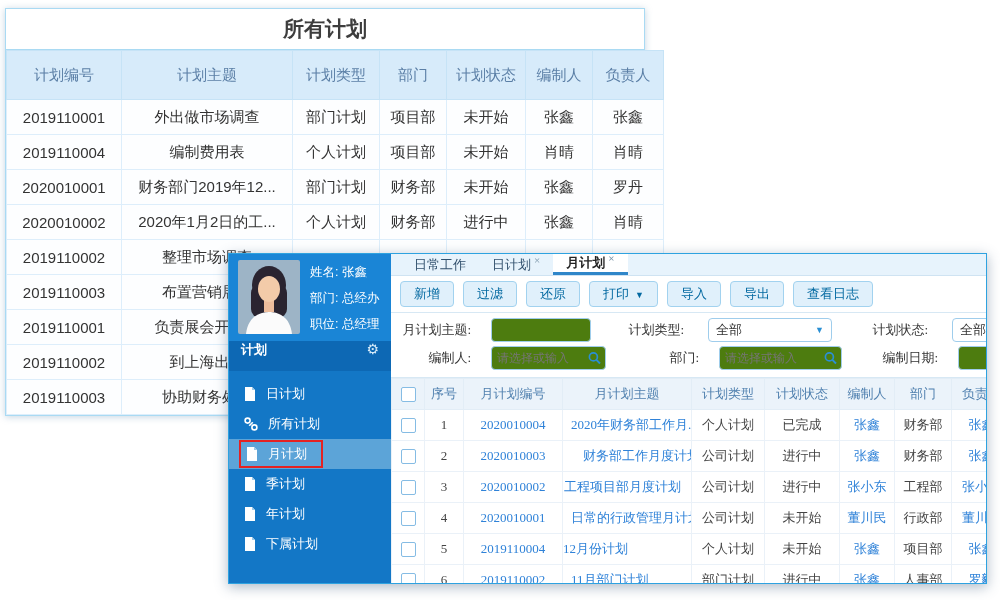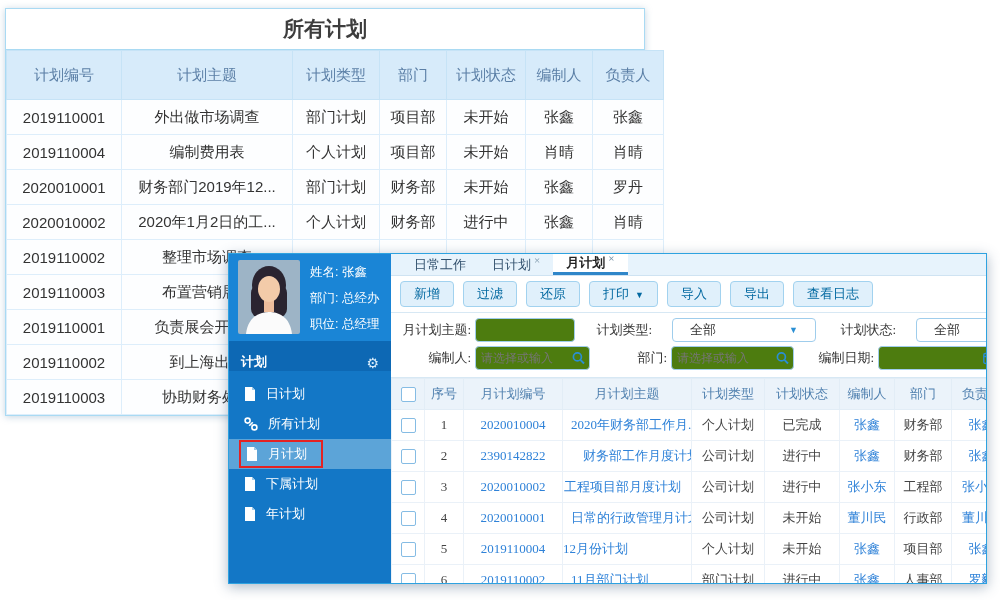--- a/index.html
+++ b/index.html
@@ -22,21 +22,21 @@
   .fg-win{position:absolute;left:228px;top:253px;width:757px;height:329px;background:#fff;
     border:1px solid #2ea2e0;box-shadow:0 3px 12px rgba(70,100,130,.45);display:flex;z-index:2;overflow:hidden;}
 
   
   .side{width:162px;min-width:162px;background:#1377c6;display:flex;flex-direction:column;}
   .profile{height:87px;background:#1a85d6;display:flex;padding:6px 6px 4px 9px;box-sizing:border-box;}
   .photo{width:62px;height:74px;border-radius:2px;overflow:hidden;flex:none;}
   .pfields{margin-left:10px;color:#fff;font-size:12.5px;padding-top:4px;}
   .pfields .pf{margin-bottom:9px;white-space:nowrap;}
   .section-bar{height:30px;background:#0d68b4;color:#fff;font-size:13px;font-weight:bold;
-    display:flex;align-items:flex-end;justify-content:space-between;padding:0 12px;}
+    display:flex;align-items:flex-start;justify-content:space-between;padding:0 12px;}
   .gear{font-size:14px;font-weight:normal;color:#d8ecfa;cursor:pointer;}
   .menu{padding-top:8px;flex:1;}
   .menu-item{height:30px;display:flex;align-items:center;padding-left:15px;color:#fff;
     font-size:13px;cursor:pointer;}
   .menu-item .ic{margin-right:10px;display:inline-flex;}
   .menu-item.active{background:#5ca4d8;}
   .menu-item.active .red-box{border:2px solid #e42222;display:flex;align-items:center;
     padding:3px 14px 3px 3px;margin-left:-5px;}
   .menu-item.active .red-box .ic{margin-left:2px;}
 
@@ -47,31 +47,31 @@
   .tab{padding:0 13px;display:flex;align-items:center;cursor:pointer;position:relative;}
   .tab .x{font-size:11px;color:#7d97ab;margin-left:3px;position:relative;top:-5px;cursor:pointer;}
   .tab.active{background:#fff;border-bottom:3px solid #2f86c9;color:#222;font-weight:bold;}
 
   .toolbar{padding:5px 9px;border-bottom:1px solid #d7e8f4;display:flex;gap:9px;align-items:center;}
   .btn{background:#e0f0fb;border:1px solid #a2d2ef;color:#0369a1;font-size:13px;
     border-radius:4px;padding:3px 13px;cursor:pointer;font-family:inherit;white-space:nowrap;}
   .btn .caret{font-size:9px;margin-left:6px;}
 
   .filters{padding:3px 0 5px;border-bottom:1px solid #d7e8f4;font-size:13px;color:#333;}
-  .frow{display:flex;align-items:center;height:28px;white-space:nowrap;}
+  .frow{display:flex;align-items:center;height:28px;white-space:nowrap;gap:16px;}
   .flabel{display:inline-block;text-align:right;flex:none;}
   .w80{width:80px}.w77{width:77px}
   .tinput{height:20px;border:1px solid #9fcdec;border-radius:4px;flex:none;
     font-size:12px;padding:1px 5px;outline:none;font-family:inherit;background:#4d7c0f;}
   .iwrap{position:relative;display:inline-flex;flex:none;margin-left:4px;}
   .iwrap .tinput{margin-left:0;padding-right:20px;}
   .iwrap .fico{position:absolute;right:5px;top:50%;transform:translateY(-50%);display:inline-flex;cursor:pointer;}
   .sel{height:22px;width:108px;border:1px solid #9fcdec;border-radius:4px;background:#fff;
-    margin-left:20px;display:inline-flex;align-items:center;justify-content:space-between;
-    padding:0 17px;flex:none;cursor:pointer;}
+    margin-left:8px;display:inline-flex;align-items:center;justify-content:space-between;
+    padding:0 7px;flex:none;cursor:pointer;}
   .sel .caret{color:#2a8fd4;font-size:9px;}
 
   .ptable{width:100%;border-collapse:collapse;table-layout:fixed;font-size:13px;color:#444;}
   .ptable th{background:#ebf3fa;color:#4e7fae;font-weight:normal;height:28px;
     border:1px solid #e2edf6;white-space:nowrap;overflow:hidden;}
   .ptable td{height:28px;text-align:center;border:1px solid #eaf1f8;
     white-space:nowrap;overflow:hidden;}
   .ptable .lnk{color:#2f82d8;cursor:pointer;}
   .ptable .fc0{width:30px}.ptable .fc1{width:36px}.ptable .fc2{width:96px}.ptable .fc3{width:126px}
   .ptable .fc4{width:70px}.ptable .fc5{width:72px}.ptable .fc6{width:52px}.ptable .fc7{width:54px}.ptable .fc8{width:57px}
@@ -240,30 +240,39 @@
           <span>月计划</span>
         </span>
       </div>
       <div class="menu-item">
         <span class="ic">
             <svg width="12" height="14" viewBox="0 0 12 14">
               <path d="M1 0 h7 l3 3 v11 h-10 z" fill="#fff"></path>
               <path d="M8 0 l3 3 h-3 z" fill="#9ec9e8"></path>
             </svg>
           </span>
-        <span>下属计划</span>
+        <span>季计划</span>
       </div>
       <div class="menu-item">
         <span class="ic">
             <svg width="12" height="14" viewBox="0 0 12 14">
               <path d="M1 0 h7 l3 3 v11 h-10 z" fill="#fff"></path>
               <path d="M8 0 l3 3 h-3 z" fill="#9ec9e8"></path>
             </svg>
           </span>
         <span>年计划</span>
+      </div>
+      <div class="menu-item">
+        <span class="ic">
+            <svg width="12" height="14" viewBox="0 0 12 14">
+              <path d="M1 0 h7 l3 3 v11 h-10 z" fill="#fff"></path>
+              <path d="M8 0 l3 3 h-3 z" fill="#9ec9e8"></path>
+            </svg>
+          </span>
+        <span>下属计划</span>
       </div>
     </div>
   </div>
 
   <div class="content">
 
     <div class="tabs">
       <div class="tab">
         <span>日常工作</span>
       </div>
@@ -363,21 +372,21 @@
           <td class="fc3 lnk" style="text-align:left;padding-left:8px;">2020年财务部工作月...</td>
           <td class="fc4">个人计划</td>
           <td class="fc5">已完成</td>
           <td class="fc6 lnk">张鑫</td>
           <td class="fc7">财务部</td>
           <td class="fc8 lnk">张鑫</td>
         </tr>
           <tr>
           <td class="fc0"><span class="cb"></span></td>
           <td class="fc1">2</td>
-          <td class="fc2 lnk">2390142822</td>
+          <td class="fc2 lnk">2020010003</td>
           <td class="fc3 lnk" style="text-align:left;padding-left:20px;">财务部工作月度计划</td>
           <td class="fc4">公司计划</td>
           <td class="fc5">进行中</td>
           <td class="fc6 lnk">张鑫</td>
           <td class="fc7">财务部</td>
           <td class="fc8 lnk">张鑫</td>
         </tr>
           <tr>
           <td class="fc0"><span class="cb"></span></td>
           <td class="fc1">3</td>

